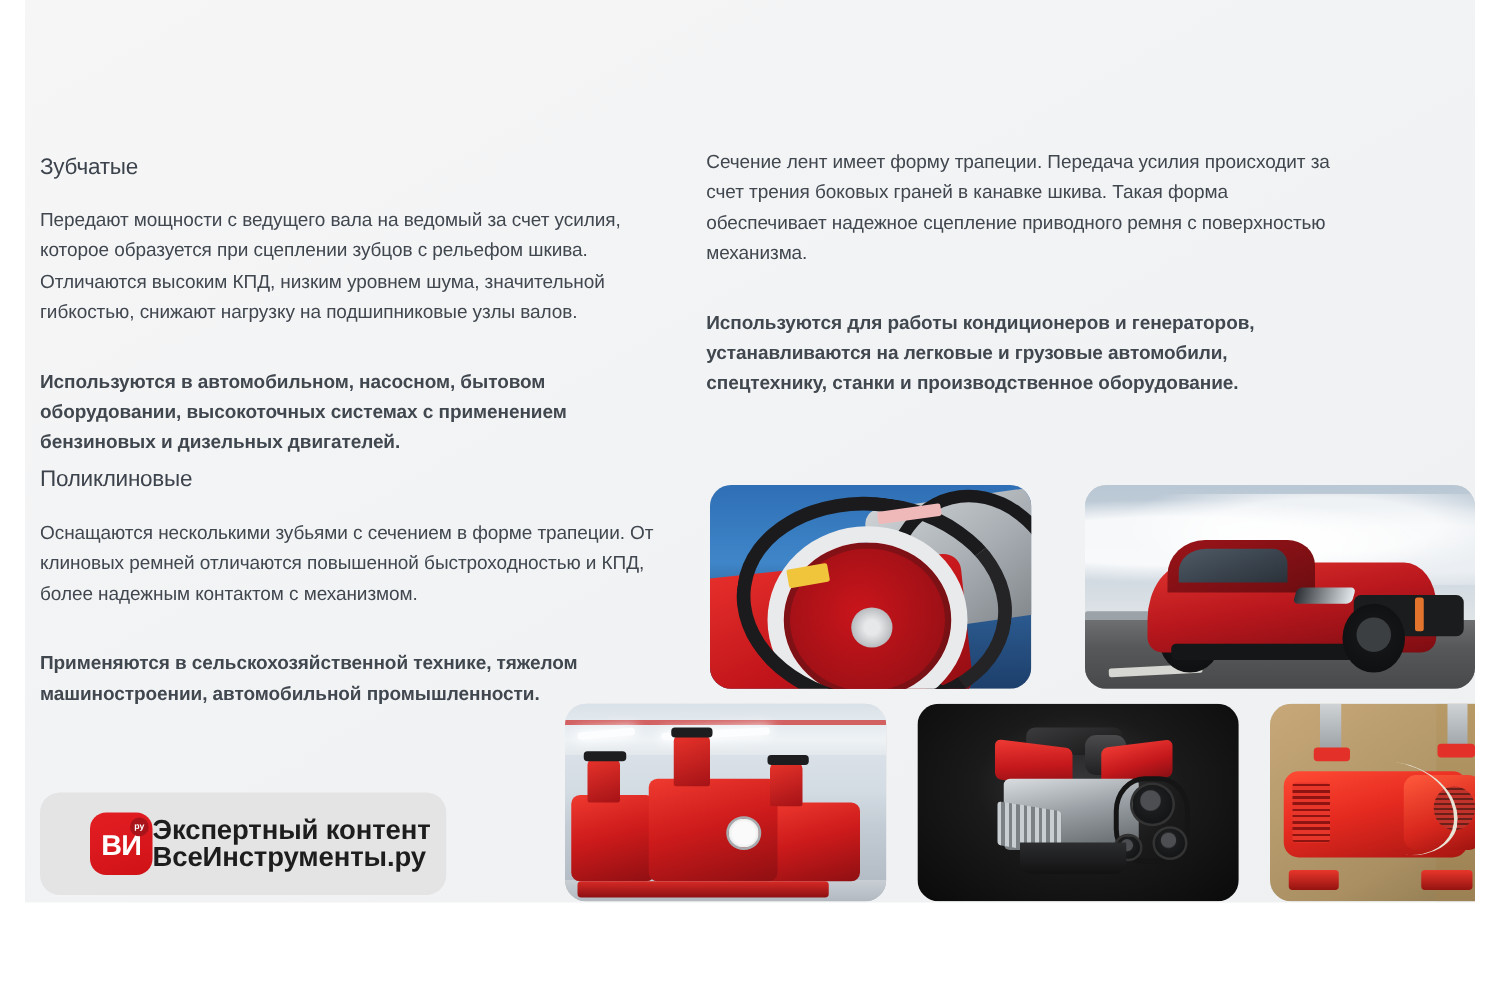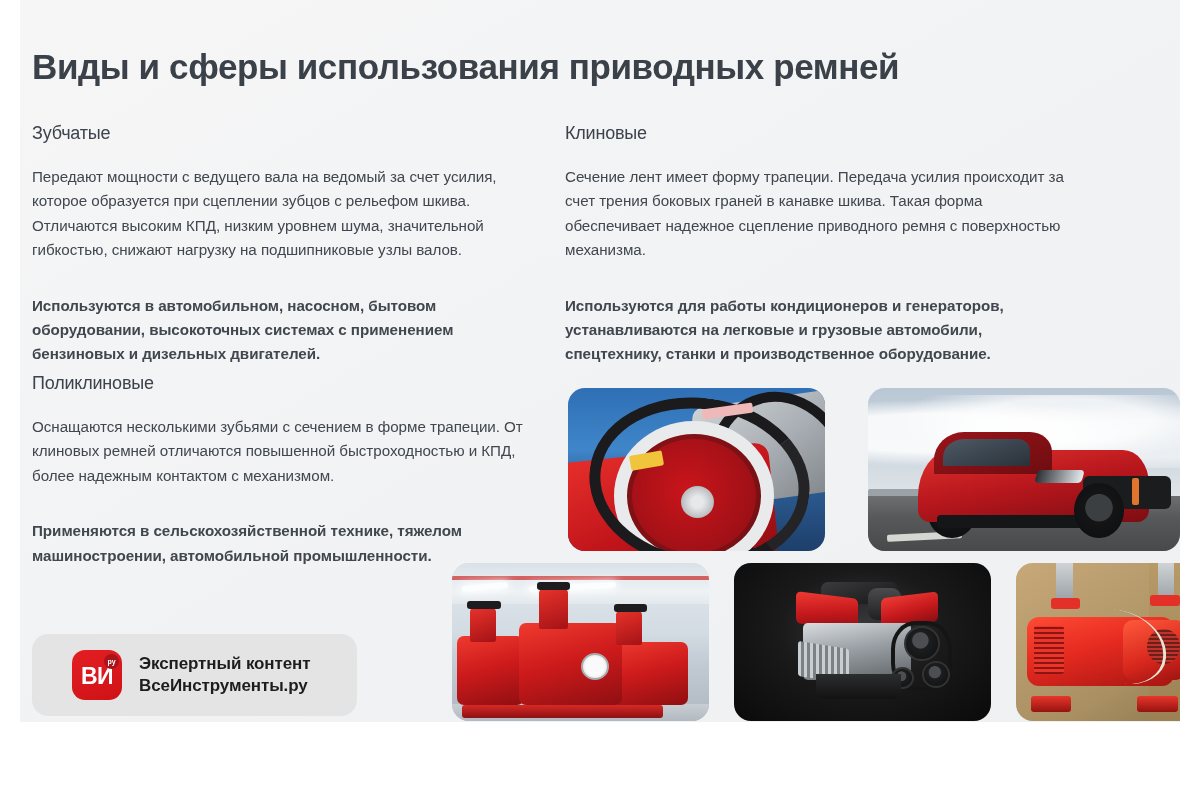--- a/index.html
+++ b/index.html
@@ -125,23 +125,22 @@
     background: #a8141a;
     color: #ffffff;
     font-size: 7px;
     font-weight: bold;
     display: flex;
     align-items: center;
     justify-content: center;
     line-height: 1;
   }
   .brand-text {
-    margin-left: 17px;
     color: #1d1d1d;
-    font-size: 17px;
+    font-size: 22px;
     font-weight: bold;
     line-height: 22px;
     letter-spacing: -0.1px;
   }
 
   
   .photo {
     position: absolute;
     border-radius: 17px;
     overflow: hidden;
@@ -431,30 +430,28 @@
     border-radius: 0 60% 40% 0;
     transform: rotate(6deg);
   }
 </style>
 </head>
 <body>
 
 <div class="page">
   <div class="canvas">
 
-    <h1 class="title">Виды и сферы использования приводных ремней</h1>
 
     <div class="col-left">
       <h2 class="section-heading">Зубчатые</h2>
       <p class="body-text">Передают мощности с ведущего вала на ведомый за счет усилия, которое образуется при сцеплении зубцов с рельефом шкива. Отличаются высоким КПД, низким уровнем шума, значительной гибкостью, снижают нагрузку на подшипниковые узлы валов.</p>
       <p class="body-text">Используются в автомобильном, насосном, бытовом оборудовании, высокоточных системах с применением бензиновых и дизельных двигателей.</p>
     </div>
 
     <div class="col-right">
-      <h2 class="section-heading">Клиновые</h2>
       <p class="body-text">Сечение лент имеет форму трапеции. Передача усилия происходит за счет трения боковых граней в канавке шкива. Такая форма обеспечивает надежное сцепление приводного ремня с поверхностью механизма.</p>
       <p class="body-text">Используются для работы кондиционеров и генераторов, устанавливаются на легковые и грузовые автомобили, спецтехнику, станки и производственное оборудование.</p>
     </div>
 
     <div class="block-polyv">
       <h2 class="section-heading">Поликлиновые</h2>
       <p class="body-text">Оснащаются несколькими зубьями с сечением в форме трапеции. От клиновых ремней отличаются повышенной быстроходностью и КПД, более надежным контактом с механизмом.</p>
       <p class="body-text">Применяются в сельскохозяйственной технике, тяжелом машиностроении, автомобильной промышленности.</p>
     </div>
 

